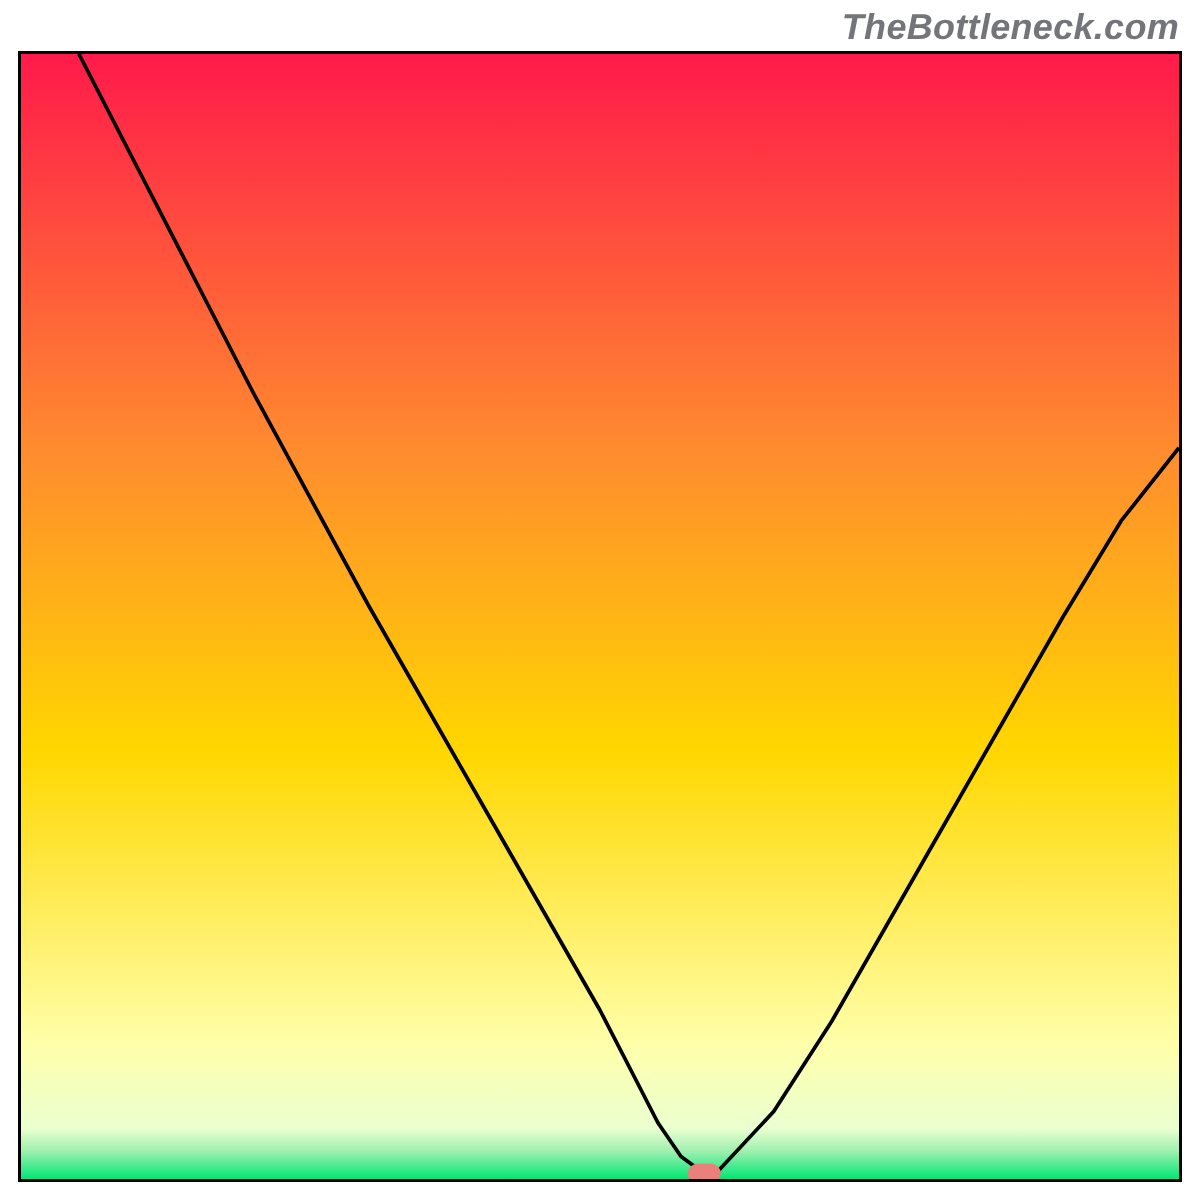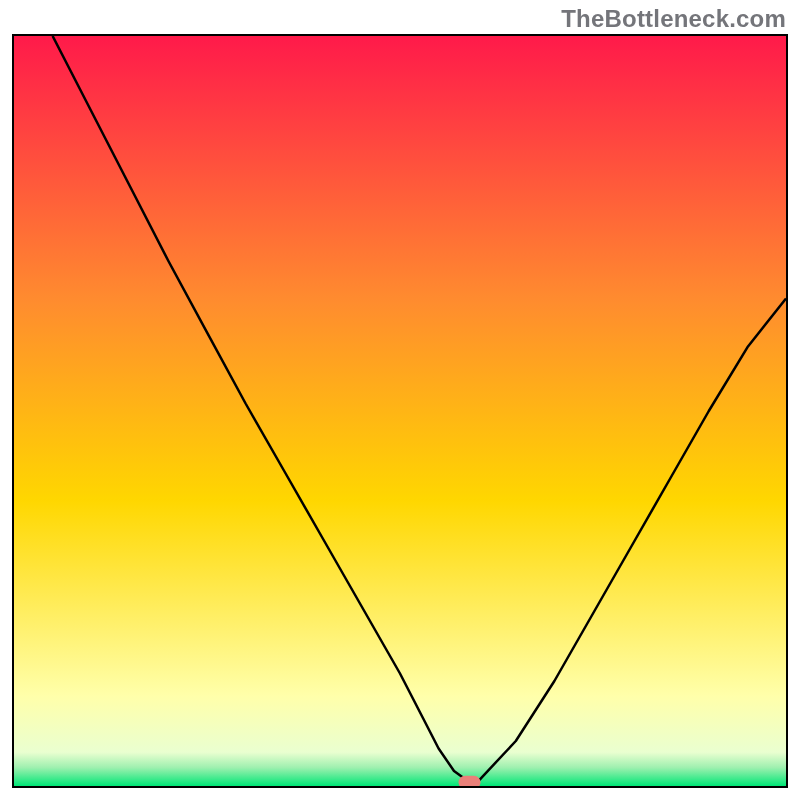--- a/index.html
+++ b/index.html
@@ -7,20 +7,21 @@
     padding: 0;
     width: 800px;
     height: 800px;
     background: #ffffff;
     font-family: Arial, Helvetica, sans-serif;
   }
   .wrap {
     position: relative;
     width: 800px;
     height: 800px;
+    font-style: italic;
   }
   .attribution {
     position: absolute;
     top: 5px;
     right: 14px;
     font-size: 24px;
     font-weight: 600;
     color: #74757a;
     letter-spacing: 0.2px;
   }

